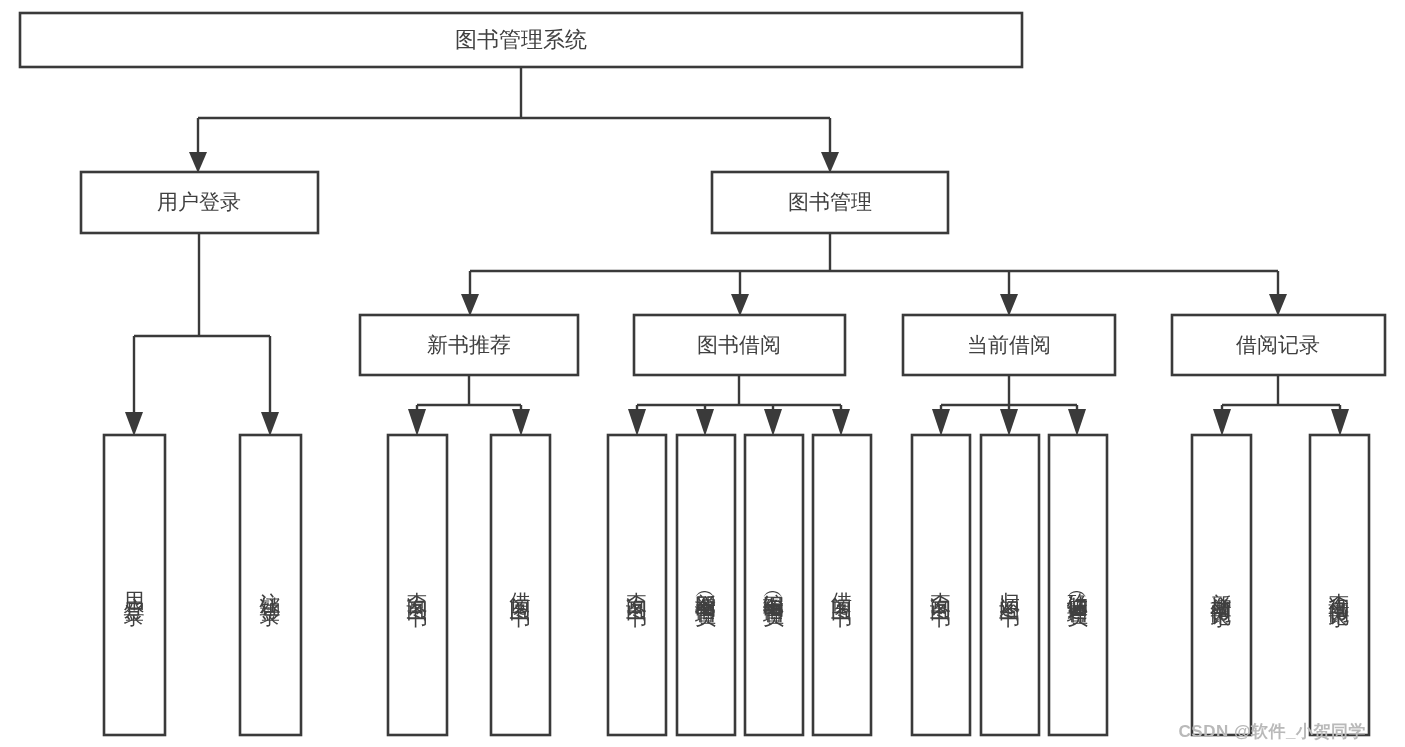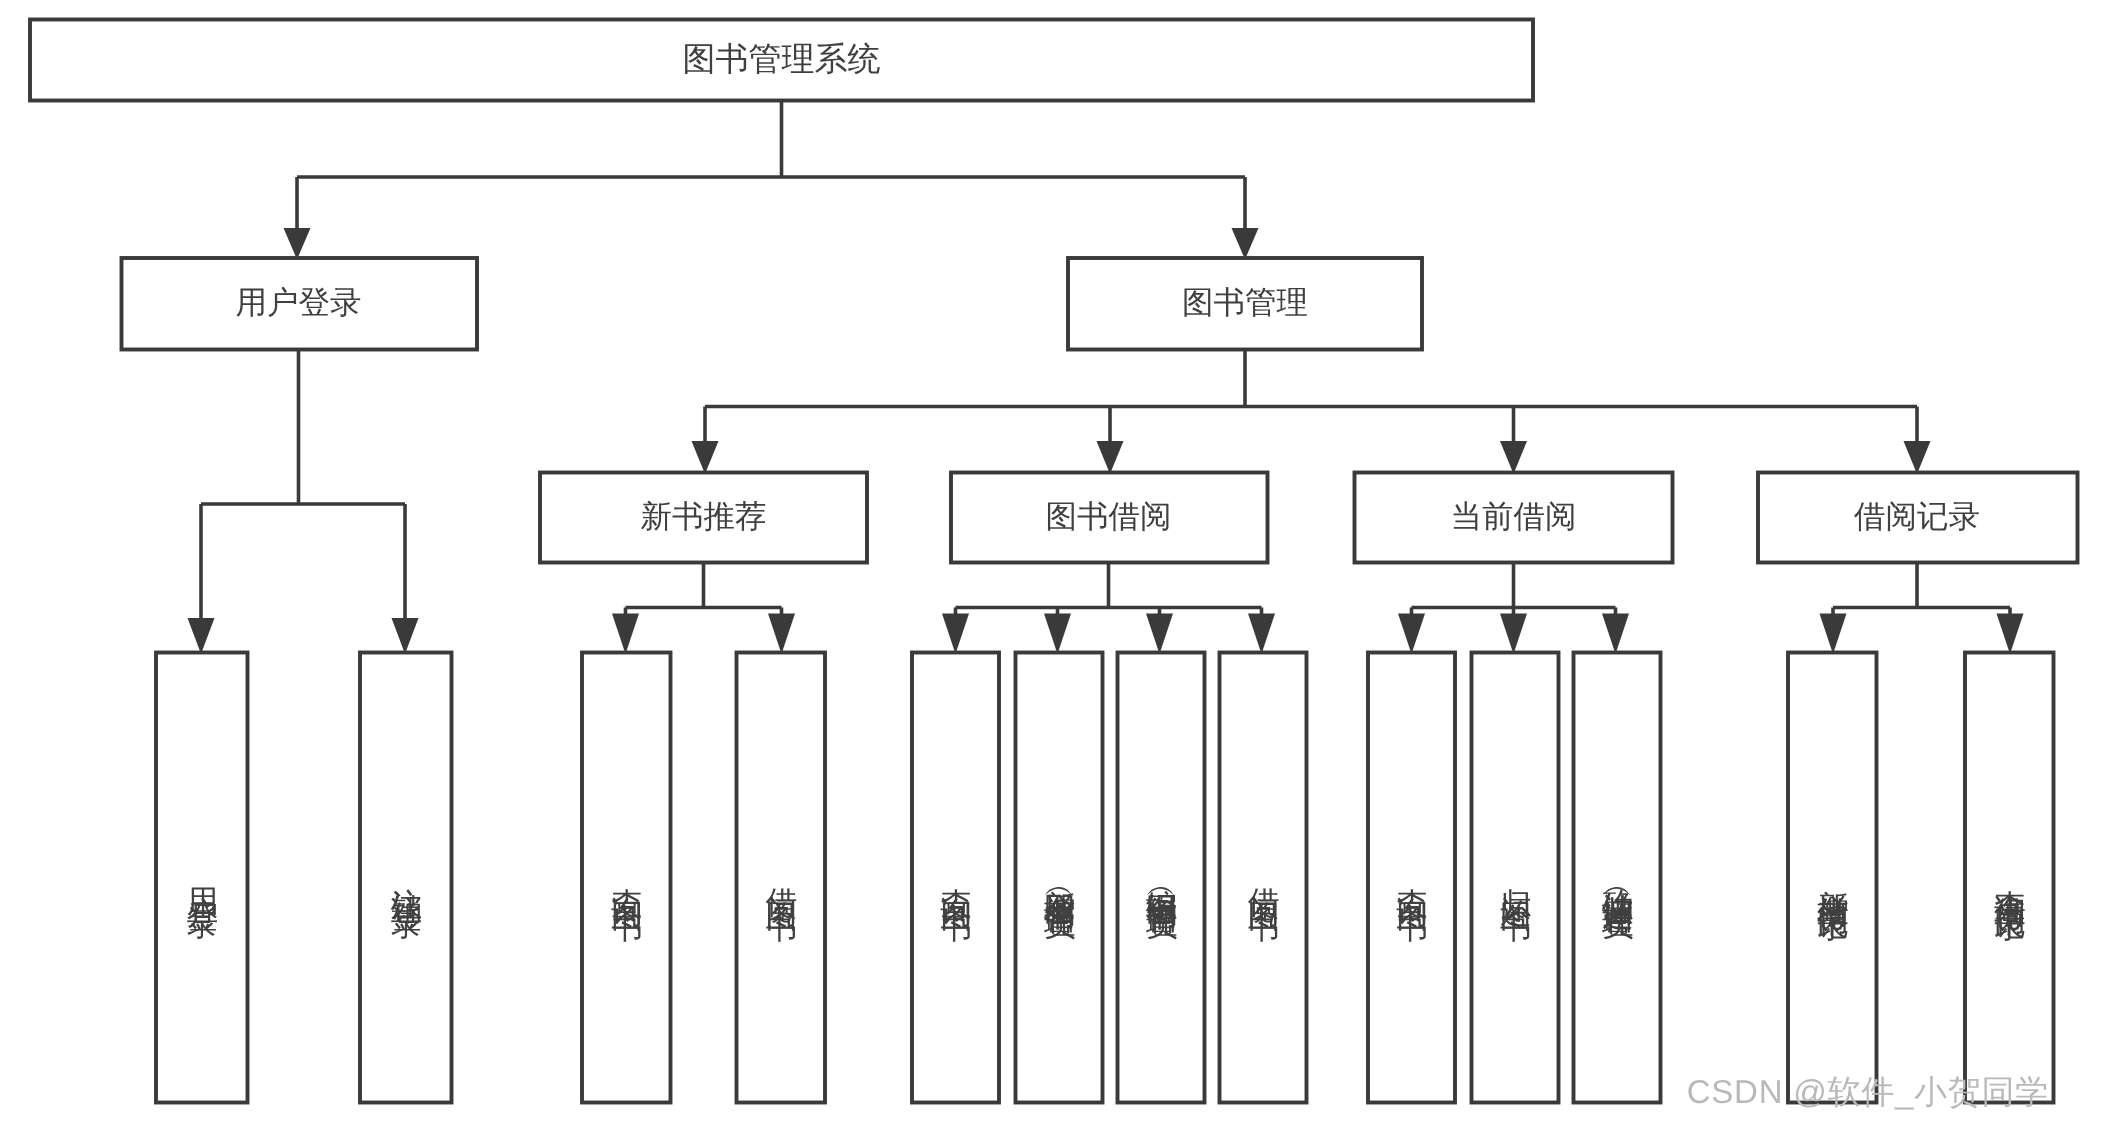--- a/index.html
+++ b/index.html
@@ -66,24 +66,25 @@
     align-items: center;
     justify-content: center;
     white-space: nowrap;
     pointer-events: none;
   }
   .watermark {
     position: absolute;
     right: 8px;
     bottom: 4px;
     font-family: "Liberation Sans", "DejaVu Sans", sans-serif;
-    font-size: 22px;
+    font-size: 17px;
     color: #b9b9b9;
     white-space: nowrap;
     letter-spacing: 0.5px;
+    font-weight: bold;
   }
 </style>
 </head>
 <body>
 
 <div id="diagram-root">
 
   <svg id="tree-svg" viewBox="0 0 1405 747">
 
     <g>

